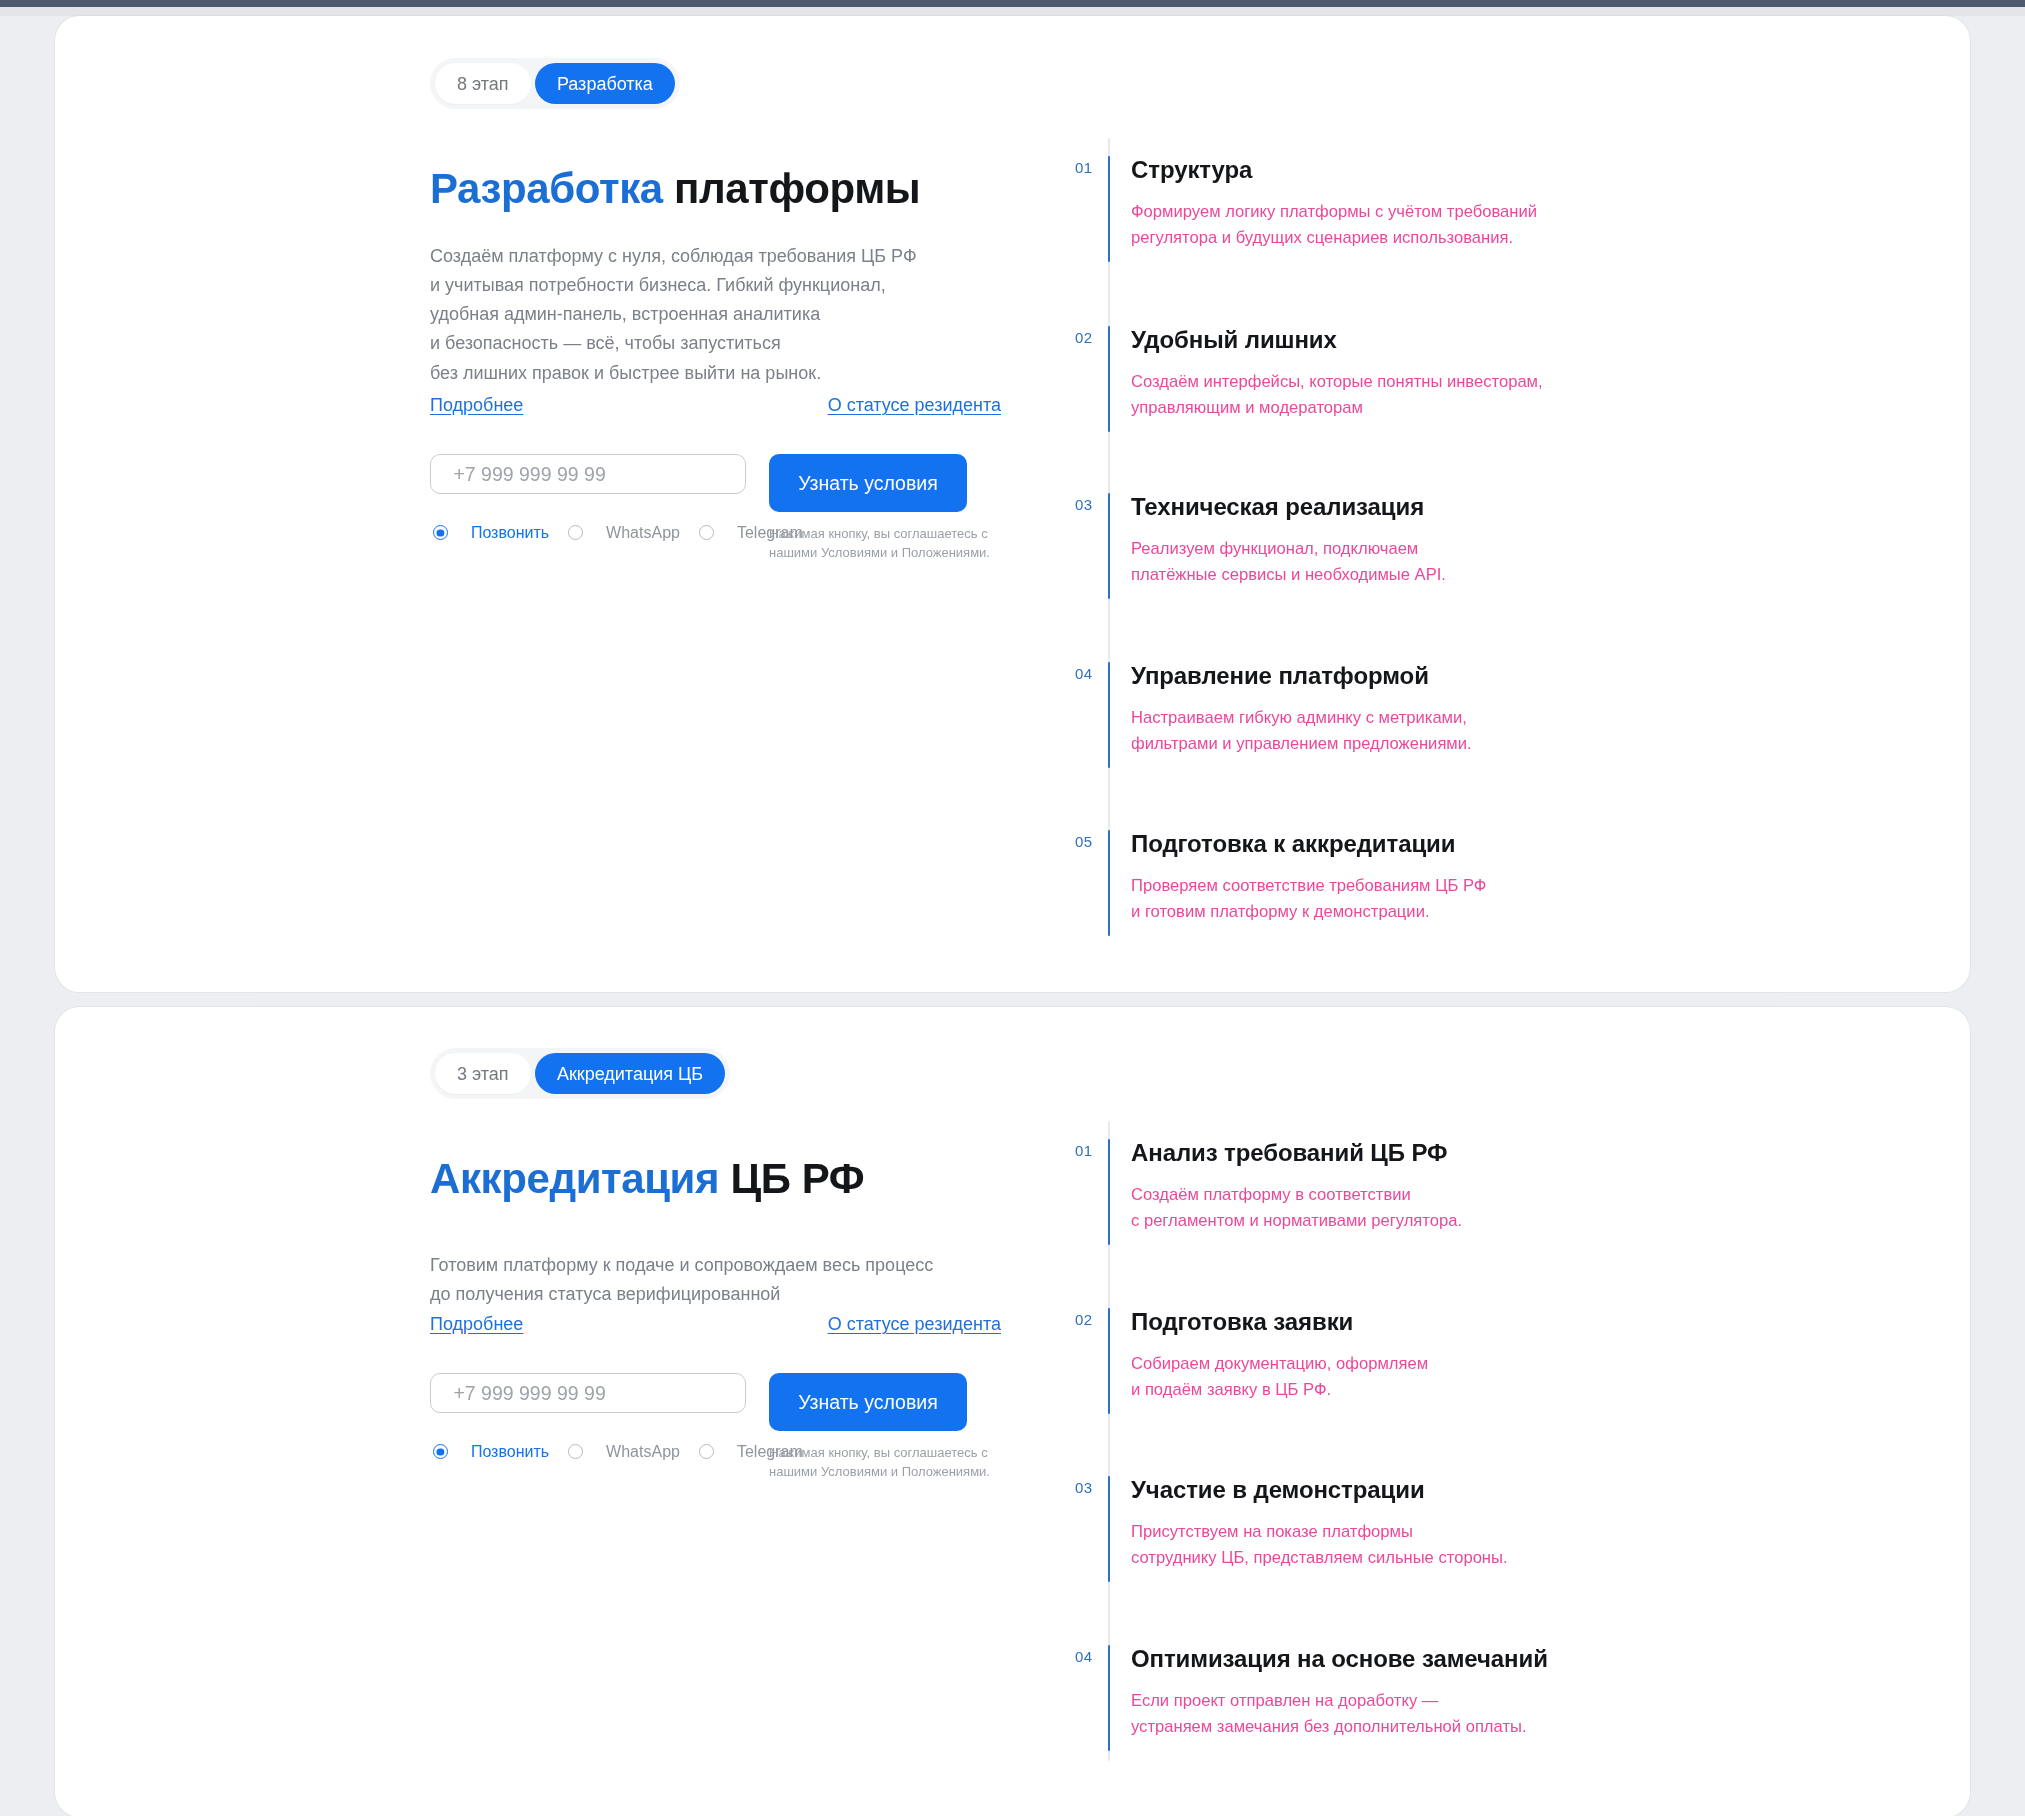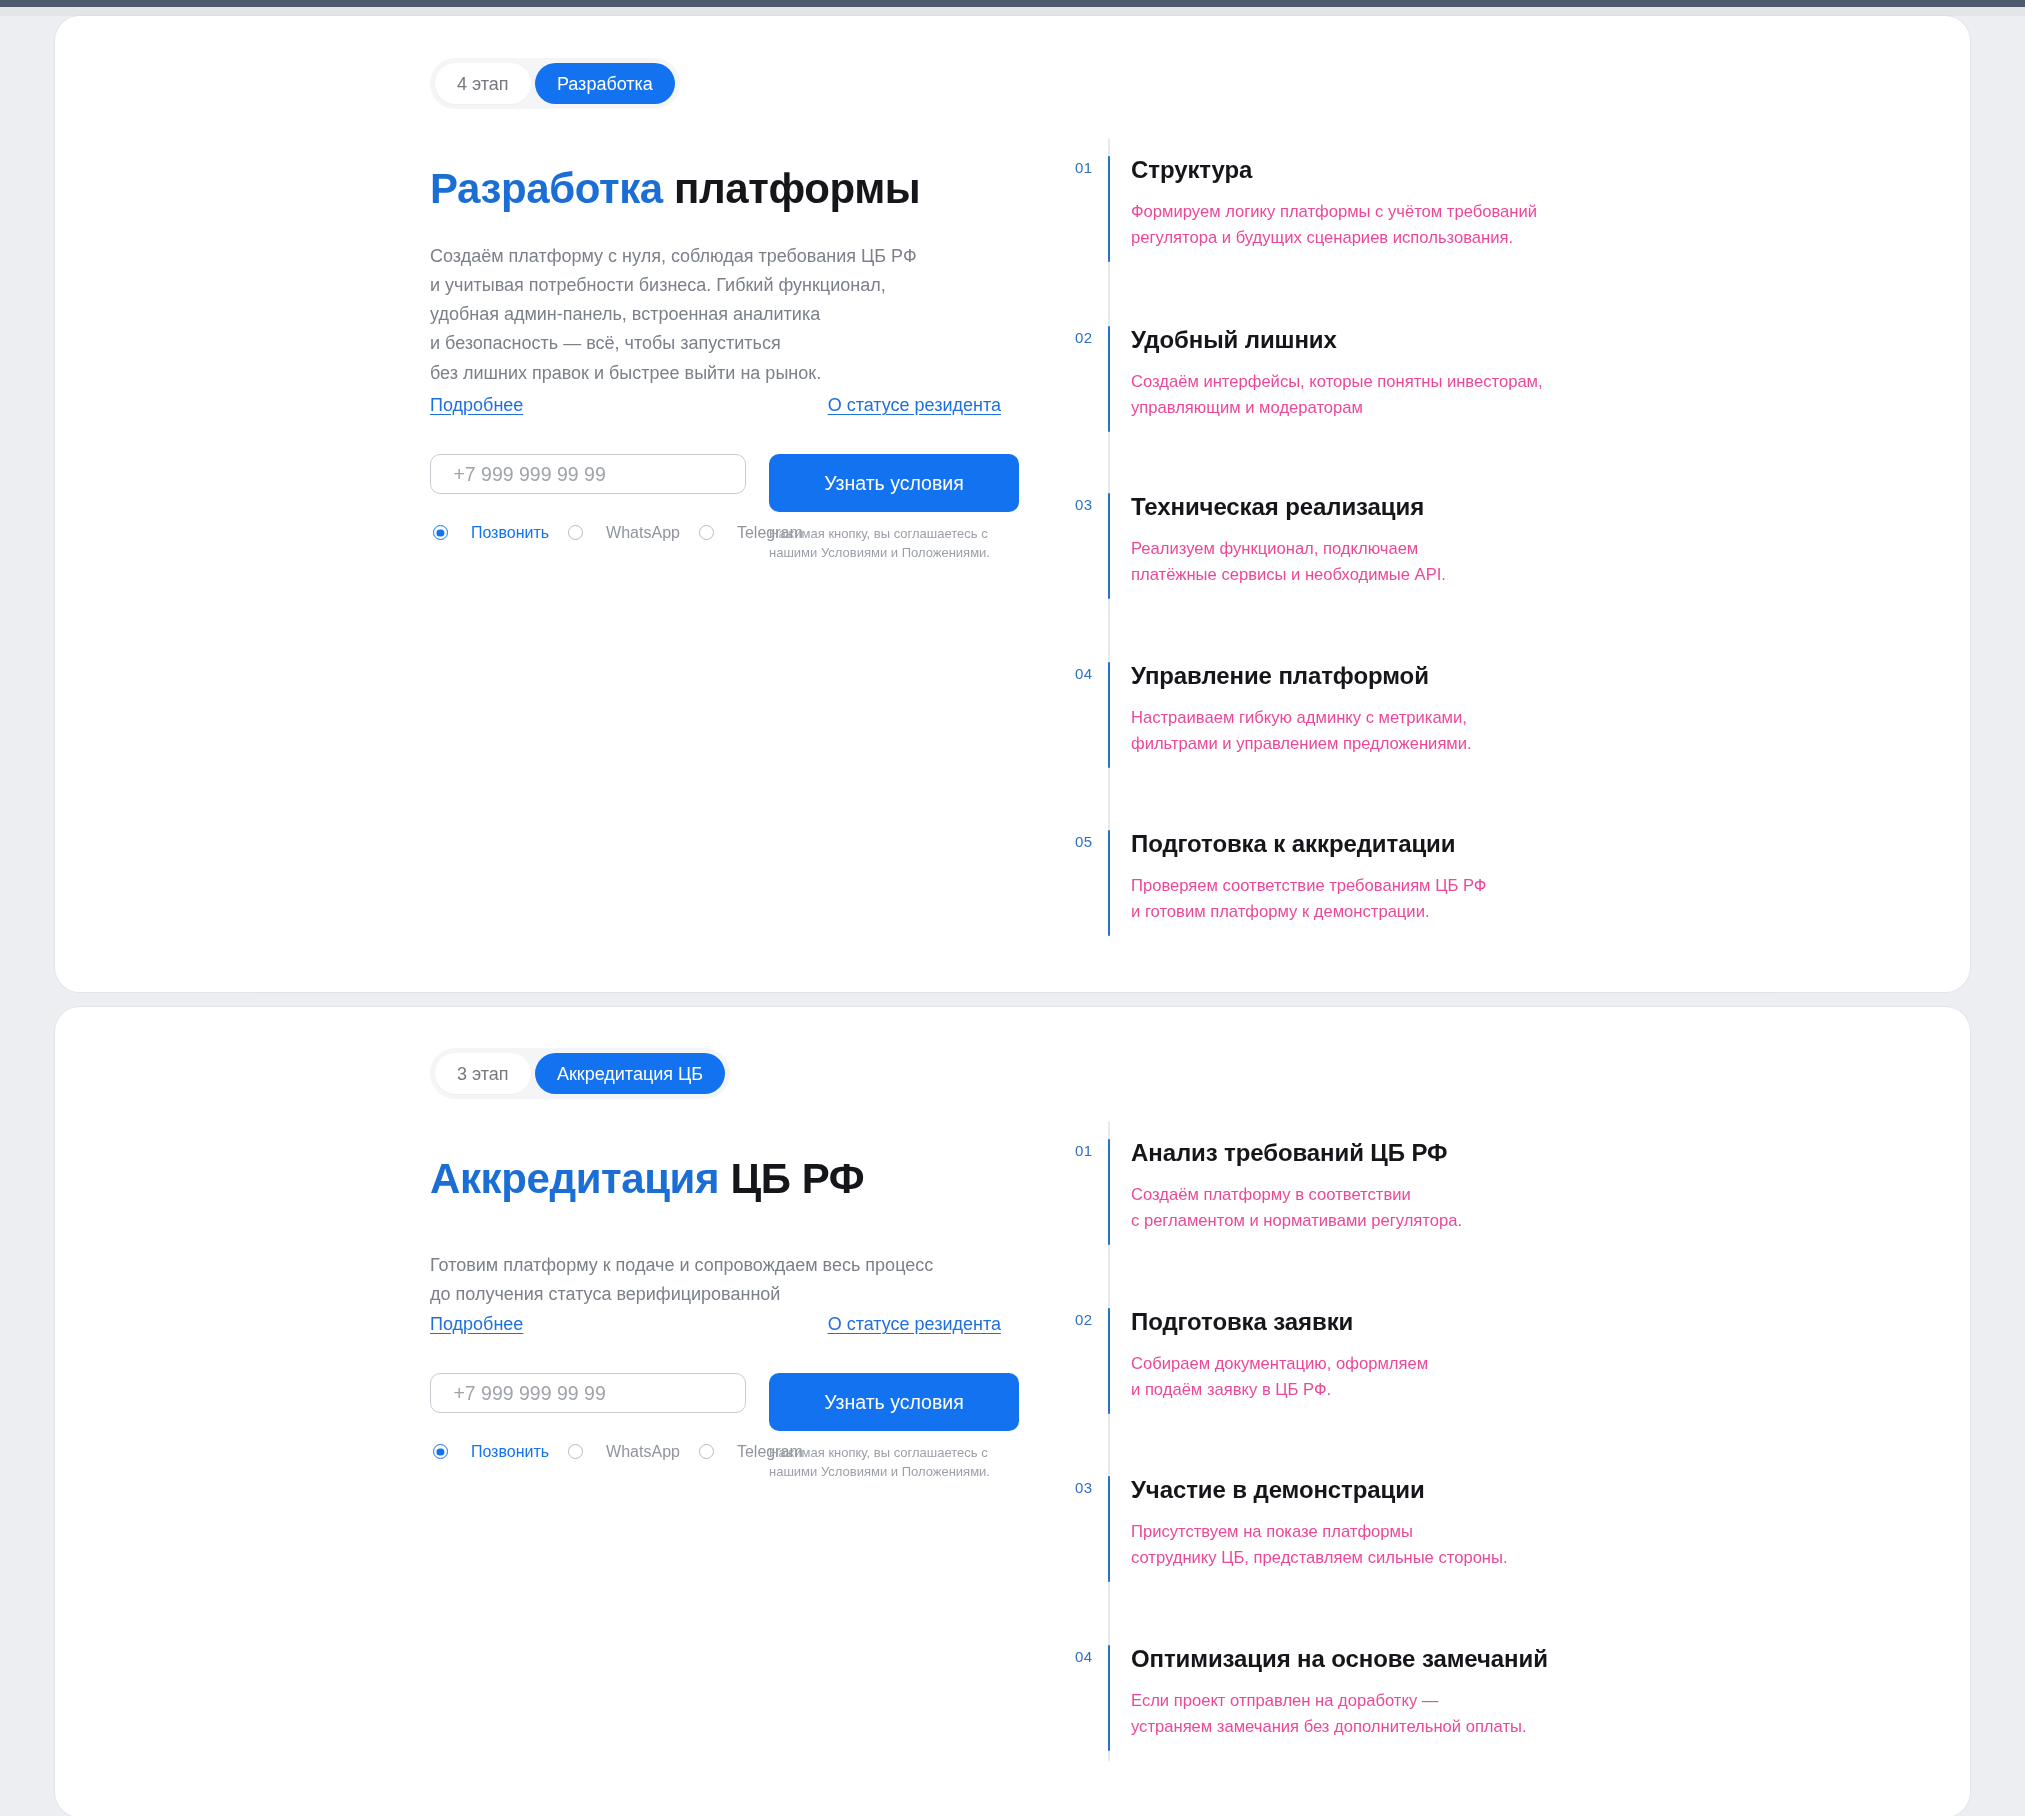--- a/index.html
+++ b/index.html
@@ -149,21 +149,21 @@
     background: #ffffff;
     font-family: "Liberation Sans", sans-serif;
     font-size: 19.5px;
     color: #9fa3aa;
     padding: 0 22.4px;
     outline: none;
   }
   .phone-input::placeholder { color: #9fa3aa; }
 
   .submit-btn {
-    width: 250px;
+    width: 198px;
     height: 58px;
     background: #1372f0;
     border: none;
     border-radius: 10px;
     color: #ffffff;
     font-family: "Liberation Sans", sans-serif;
     font-size: 19.5px;
     cursor: pointer;
   }
 
@@ -280,21 +280,21 @@
 
   <div class="top-chrome"></div>
   <div class="top-chrome-fade"></div>
 
   <section class="card" id="card-stage-1">
     <div class="card-inner">
 
       <div class="left-col">
 
         <div class="stage-pills" style="position:absolute; left:0; top:42px;">
-          <span class="pill-num">4 этап</span>
+          <span class="pill-num">8 этап</span>
           <span class="pill-name">Разработка</span>
         </div>
 
         <h1 class="headline" style="position:absolute; left:0; top:150px;"><span class="accent">Разработка</span><span> платформы</span></h1>
 
         <p class="lede" style="position:absolute; left:0; top:226px; white-space:pre-line;">Создаём платформу с нуля, соблюдая требования ЦБ РФ
 и учитывая потребности бизнеса. Гибкий функционал,
 удобная админ-панель, встроенная аналитика
 и безопасность — всё, чтобы запуститься
 без лишних правок и быстрее выйти на рынок.</p>

